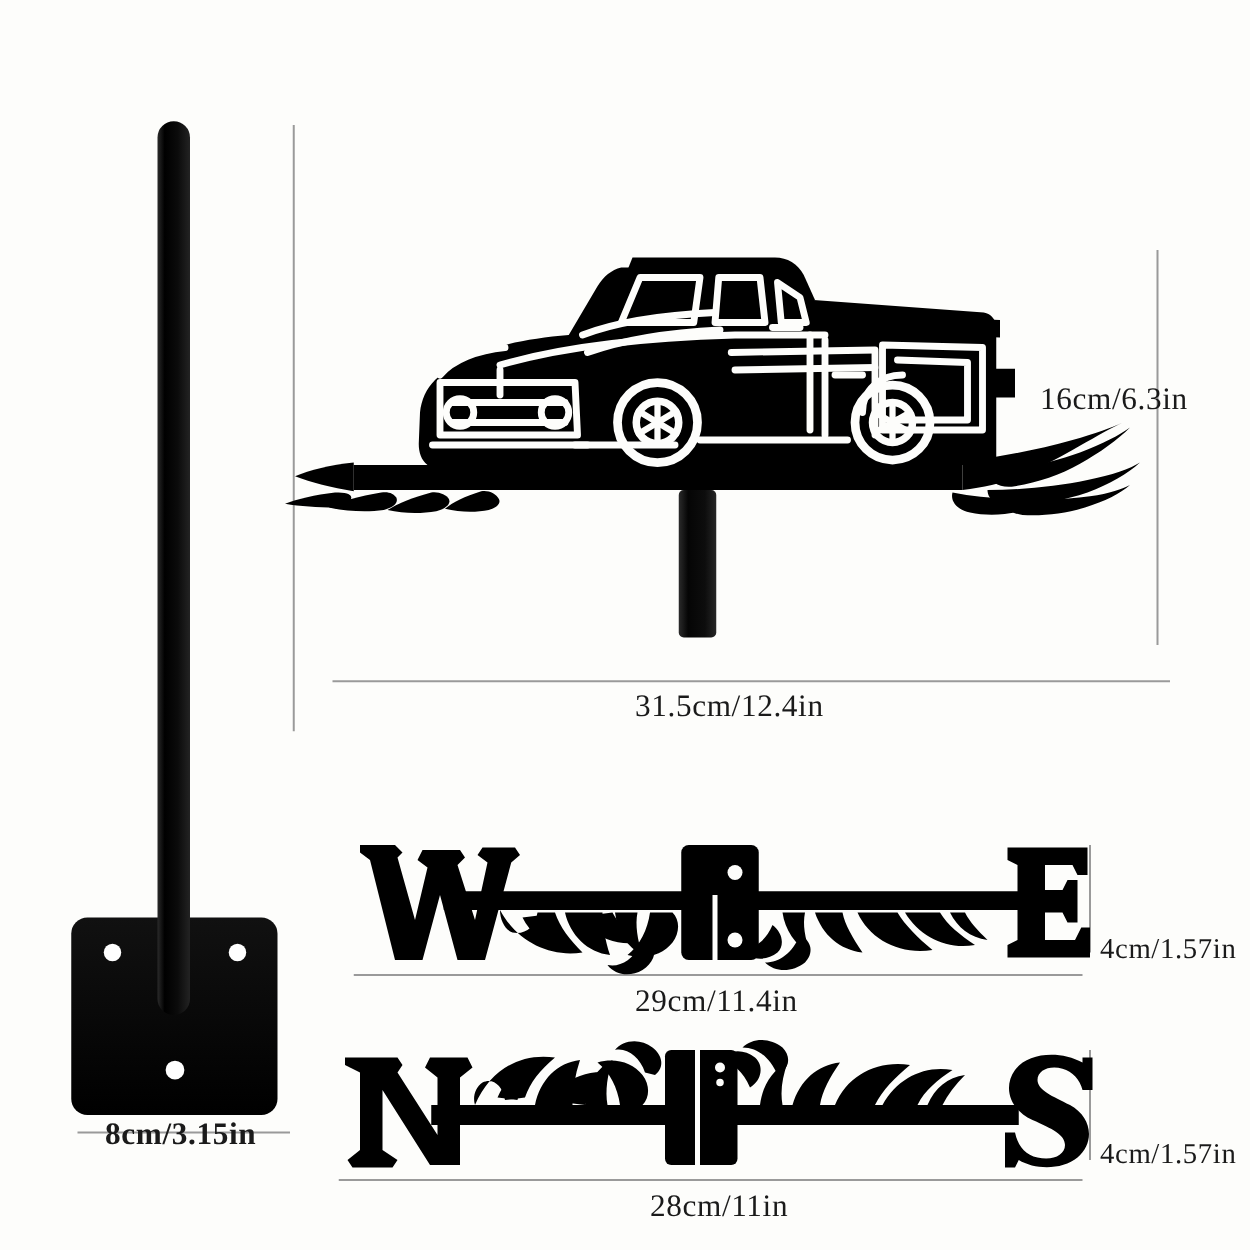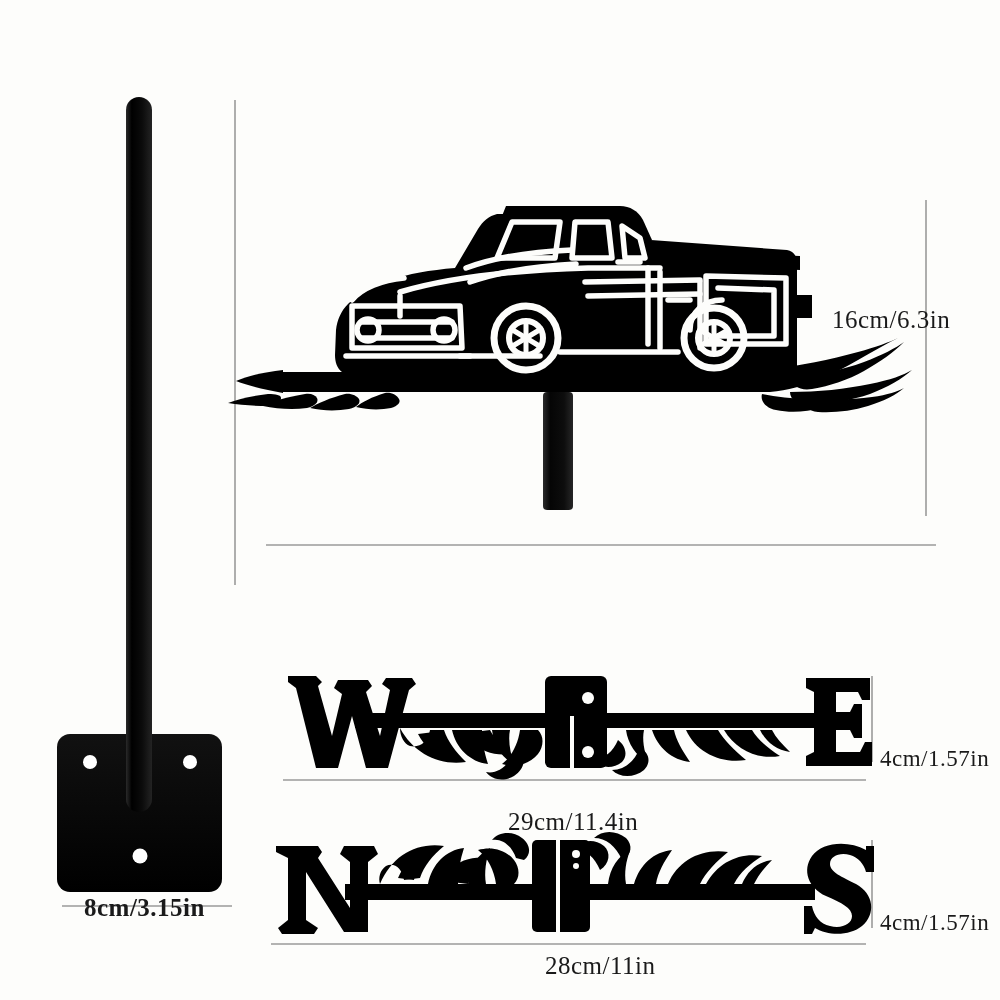--- a/index.html
+++ b/index.html
@@ -305,26 +305,27 @@
         <path d="M600,870 C594,856 584,848 574,850 C580,840 594,838 604,846
                  C611,852 610,864 600,870 Z"></path>
         <path d="M622,860 C616,846 606,838 594,838 C602,830 616,830 626,838
                  C633,845 632,855 622,860 Z"></path>
         <path d="M742,884 C748,870 758,862 772,860 C764,868 758,876 754,884 Z"></path>
       </g>
     </g>
   </svg>
 
 
+  <div class="dim-label sz-lg" style="left:508px;top:552px;">31.5cm/12.4in</div>
 
   <div class="dim-label sz-lg" style="left:832px;top:306px;">16cm/6.3in</div>
 
   <div class="dim-label sz-lg" style="left:84px;top:894px;font-weight:bold;">8cm/3.15in</div>
 
-  <div class="dim-label sz-lg" style="left:508px;top:808px;">29cm/11.4in</div>
+  <div class="dim-label sz-lg" style="left:508px;top:788px;">29cm/11.4in</div>
 
   <div class="dim-label sz-md" style="left:880px;top:702px;">4cm/1.57in</div>
 
-  <div class="dim-label sz-lg" style="left:520px;top:952px;margin-left:25px;">28cm/11in</div>
+  <div class="dim-label sz-lg" style="left:520px;top:952px;">28cm/11in</div>
 
   <div class="dim-label sz-md" style="left:880px;top:866px;">4cm/1.57in</div>
 
 </div>
 
 </body></html>

